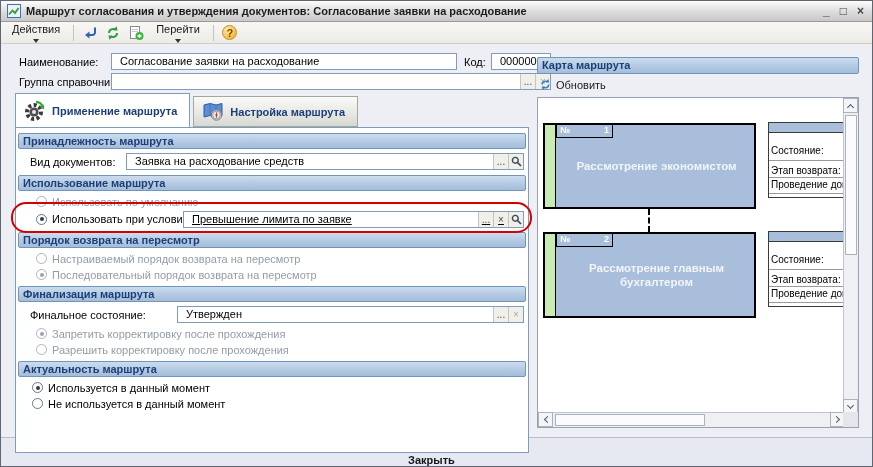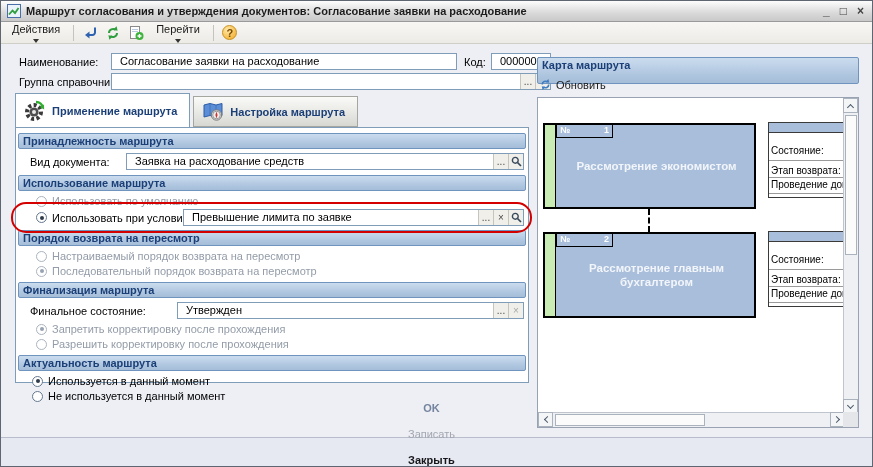--- a/index.html
+++ b/index.html
@@ -31,41 +31,41 @@
   .fbtn { flex:0 0 auto; width:15px; background:#f0efe9; border-left:1px solid #c6c5bd; color:#4a4a4a; font-size:10px; line-height:9px; text-align:center; display:flex; align-items:center; justify-content:center; }
   .fbtn.dim { color:#a9a9a9; }
 
   
   .tabs { position:absolute; left:14px; top:48px; display:flex; }
   .tab { height:34px; display:flex; align-items:center; gap:6px; padding:0 12px 0 8px; font-weight:bold; color:#1b3f77; }
   .tab.active { background:#fff; border:1px solid #7f9db9; border-bottom:none; z-index:2; }
   .tab.inactive { background:linear-gradient(180deg,#fafaf8,#d8d8d3); border:1px solid #a6a6a0; margin-left:3px; height:31px; align-self:flex-end; margin-bottom:0; }
 
   
-  .panel { position:absolute; left:14px; top:82px; width:514px; height:256px; background:#fff; border:1px solid #7f9db9; display:flex; flex-direction:column; z-index:1; }
+  .panel { position:absolute; left:14px; top:82px; width:514px; height:326px; background:#fff; border:1px solid #7f9db9; display:flex; flex-direction:column; z-index:1; }
   .sec { height:16px; margin:0 2px; background:linear-gradient(180deg,#cbdcee,#aec5df 70%,#a6bdd9); border:1px solid #6f94bd; border-radius:2px; color:#1b3f77; font-weight:bold; line-height:13px; padding:1px 0 0 4px; }
   .frow { display:flex; align-items:center; height:17px; padding-left:14px; padding-right:4px; }
   .frow .flabel { color:#000; }
   .frow .fieldwrap { position:static; flex:1; }
   .rrow { display:flex; align-items:center; height:13px; padding-left:20px; padding-right:4px; gap:5px; }
   .rrow.field-row { height:18px; }
   .radio { width:11px; height:11px; border-radius:50%; border:1px solid #64788e; background:#fff; display:flex; align-items:center; justify-content:center; flex:0 0 auto; }
   .radio .rd { width:4px; height:4px; border-radius:50%; background:transparent; }
   .radio.checked .rd { background:#303b4a; }
   .radio.dis { border-color:#aab4c0; }
   .radio.dis .rd { background:transparent; }
   .radio.dis.checked .rd { background:#97a3b2; }
   .rlabel { color:#000; white-space:nowrap; }
   .rlabel.dis { color:#939ca8; }
 
   
   .annotation { position:absolute; left:10px; top:157px; width:521px; height:31px; border:2px solid #d40000; border-radius:15px; z-index:5; pointer-events:none; }
 
   
-  .map-header { position:absolute; left:536px; top:12px; width:322px; height:27px; background:linear-gradient(180deg,#cbdcee,#aec5df 70%,#a6bdd9); border:1px solid #6f94bd; border-radius:2px; color:#1b3f77; font-weight:bold; line-height:14px; padding-left:4px; }
+  .map-header { position:absolute; left:536px; top:12px; width:322px; height:17px; background:linear-gradient(180deg,#cbdcee,#aec5df 70%,#a6bdd9); border:1px solid #6f94bd; border-radius:2px; color:#1b3f77; font-weight:bold; line-height:14px; padding-left:4px; }
   .refresh-link { position:absolute; left:538px; top:33px; display:flex; align-items:center; gap:4px; color:#1a1a1a; }
   .map-box { position:absolute; left:536px; top:52px; width:322px; height:331px; background:#fff; border:1px solid #98a2b2; overflow:hidden; }
 
   .mblock { position:absolute; width:213px; height:86px; background:#a8bedb; border:2px solid #000; }
   .mstrip { position:absolute; left:0; top:0; bottom:0; width:11px; background:#c9ecb4; border-right:1px solid #000; }
   .mnum { position:absolute; left:11px; top:0; width:57px; height:13px; border:1px solid #000; border-top:none; display:flex; justify-content:space-between; padding:0 3px; color:#fff; font-weight:bold; font-size:9px; line-height:11px; }
   .mtitle { position:absolute; left:18px; right:4px; top:0; bottom:0; display:flex; align-items:center; justify-content:center; text-align:center; color:#f2f5fa; font-weight:bold; font-size:11.5px; line-height:1.25; }
   .dashline { position:absolute; width:0; border-left:2px dashed #000; }
 
   .itable { position:absolute; width:84px; height:76px; background:#fff; border:1px solid #3a3a3a; font-size:10px; }
@@ -187,21 +187,21 @@
           <path d="M14.5 9.6 L15.6 13 L14.5 16.4 L13.4 13 Z" fill="#c33"></path>
         </svg>
         <span>Настройка маршрута</span>
       </div>
     </div>
 
     <div class="panel">
       <div class="sec" style="margin-top:5px;">Принадлежность маршрута</div>
 
       <div class="frow" style="margin-top:4px;">
-        <span class="flabel" style="width:96px;">Вид документа:</span>
+        <span class="flabel" style="width:96px;">Вид документов:</span>
         <div class="fieldwrap">
           <span class="fval">Заявка на расходование средств</span>
           <span class="fbtn">...</span>
           <span class="fbtn">
             <svg width="11" height="11" viewBox="0 0 11 11">
               <circle cx="4.3" cy="4.3" r="2.9" fill="none" stroke="#39495c" stroke-width="1.4"></circle>
               <line x1="6.6" y1="6.6" x2="10" y2="10" stroke="#39495c" stroke-width="1.6"></line>
             </svg>
           </span>
         </div>
@@ -214,21 +214,21 @@
             <span class="rd"></span>
           </span>
         <span class="rlabel dis">Использовать по умолчанию</span>
       </div>
 
       <div class="rrow field-row" style="margin-top:2px;">
         <span class="radio checked">
             <span class="rd"></span>
           </span>
         <span class="rlabel" style="width:126px;">Использовать при условии</span>
-        <div class="fieldwrap" style="position:static; flex:1;">
+        <div class="fieldwrap" style="position:static; flex:1;text-decoration:underline;">
           <span class="fval">Превышение лимита по заявке</span>
           <span class="fbtn">...</span>
           <span class="fbtn">×</span>
           <span class="fbtn">
             <svg width="11" height="11" viewBox="0 0 11 11">
               <circle cx="4.3" cy="4.3" r="2.9" fill="none" stroke="#39495c" stroke-width="1.4"></circle>
               <line x1="6.6" y1="6.6" x2="10" y2="10" stroke="#39495c" stroke-width="1.6"></line>
             </svg>
           </span>
         </div>

